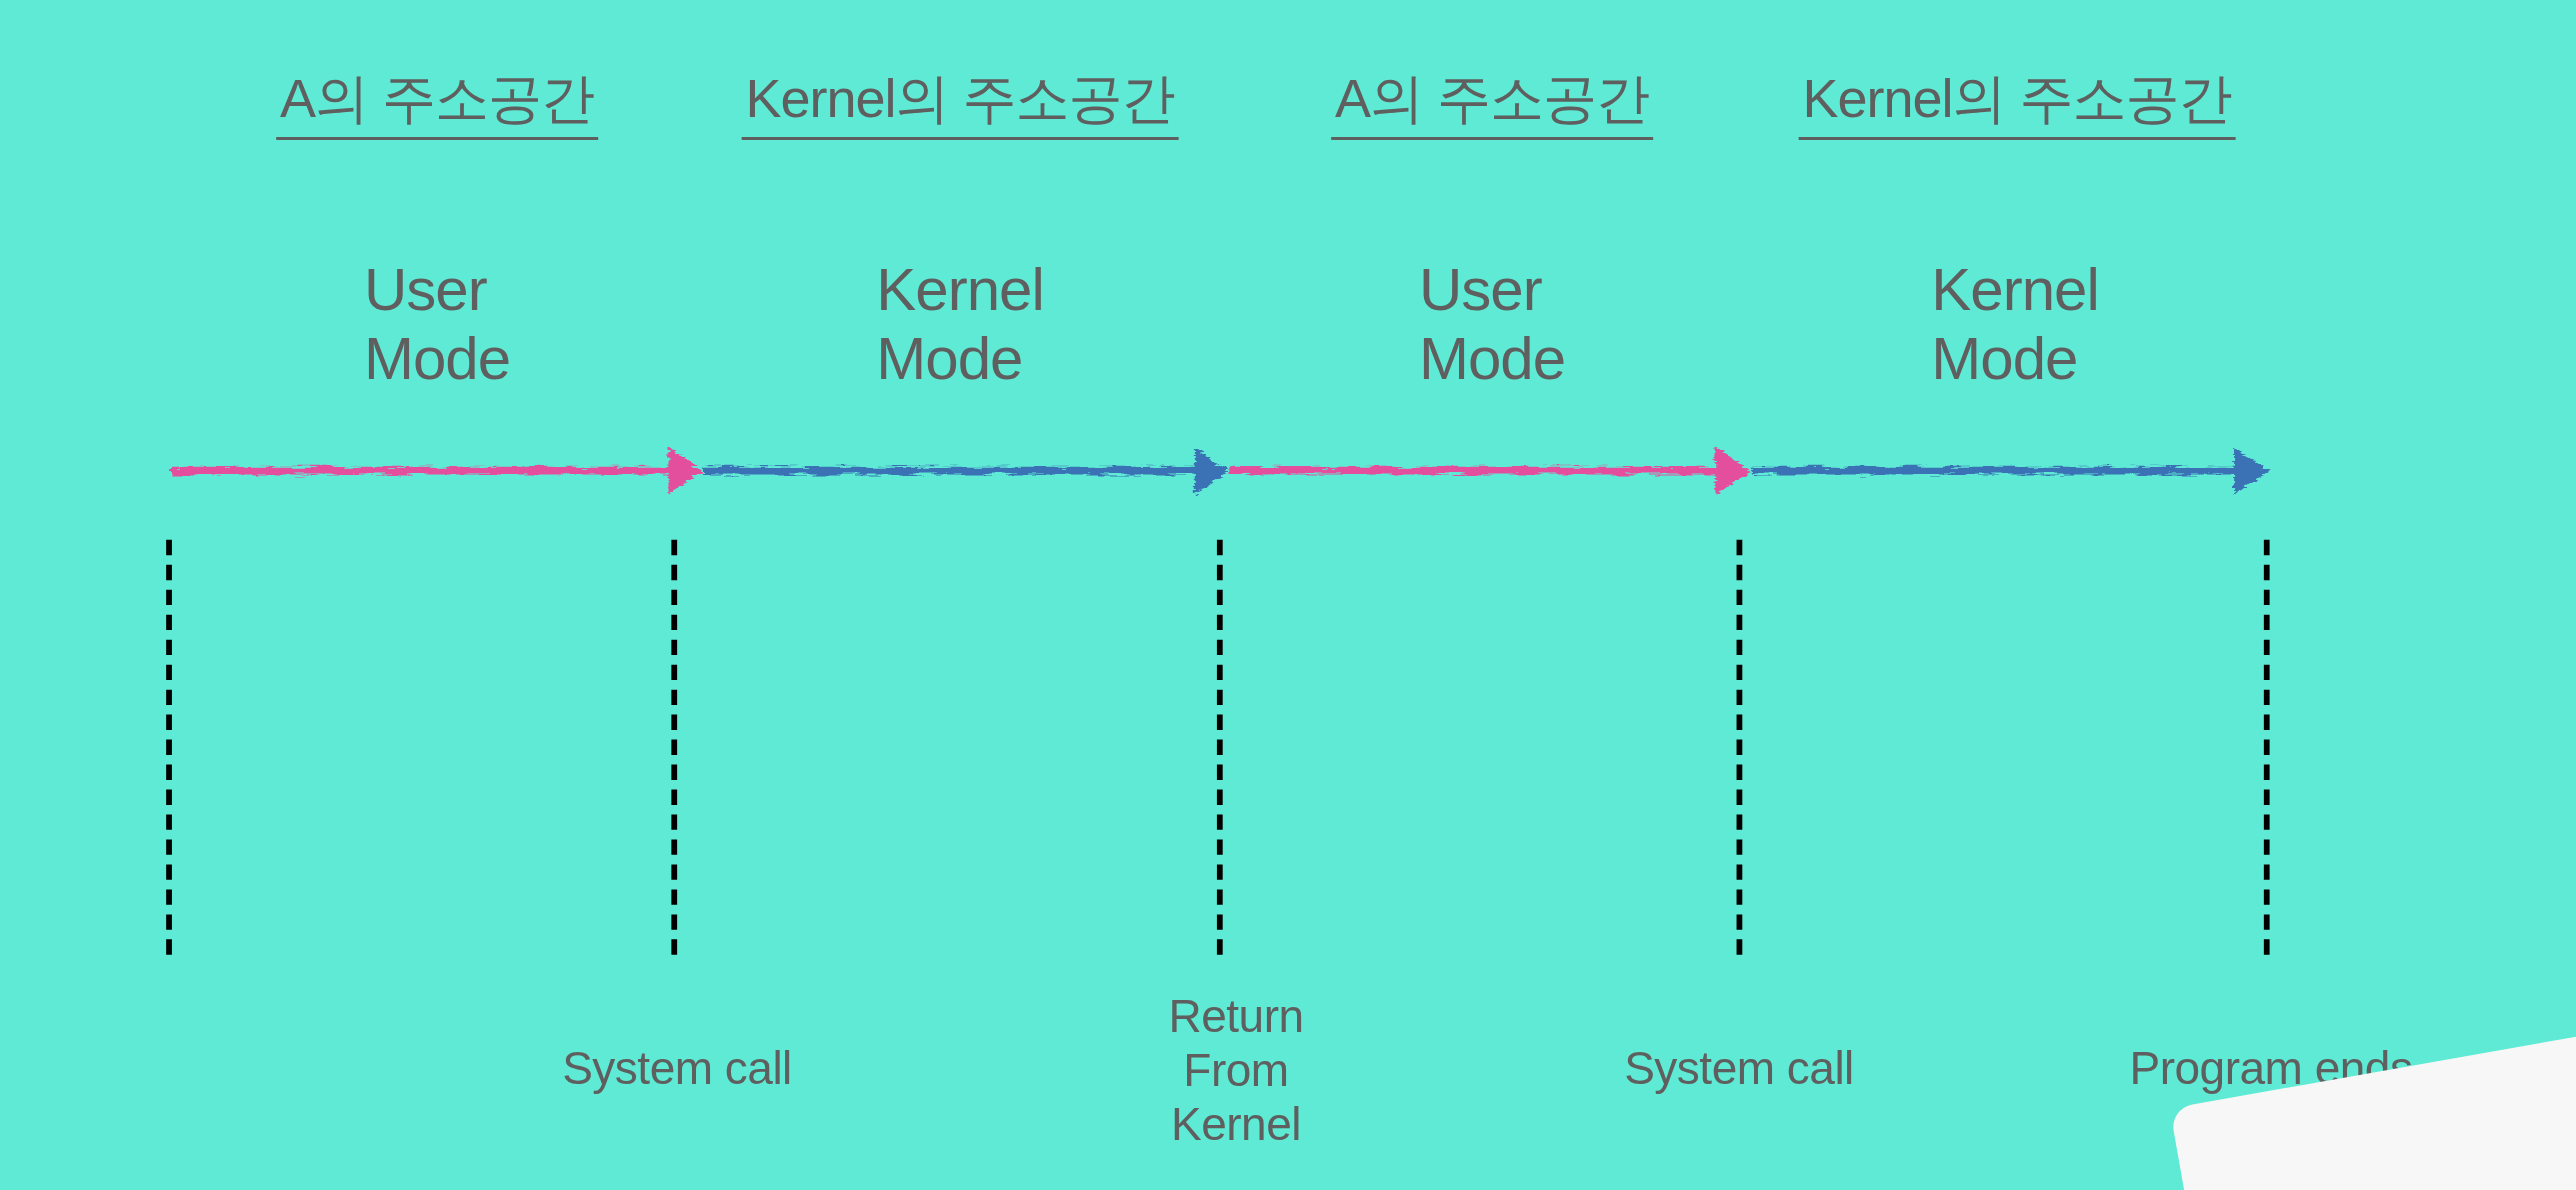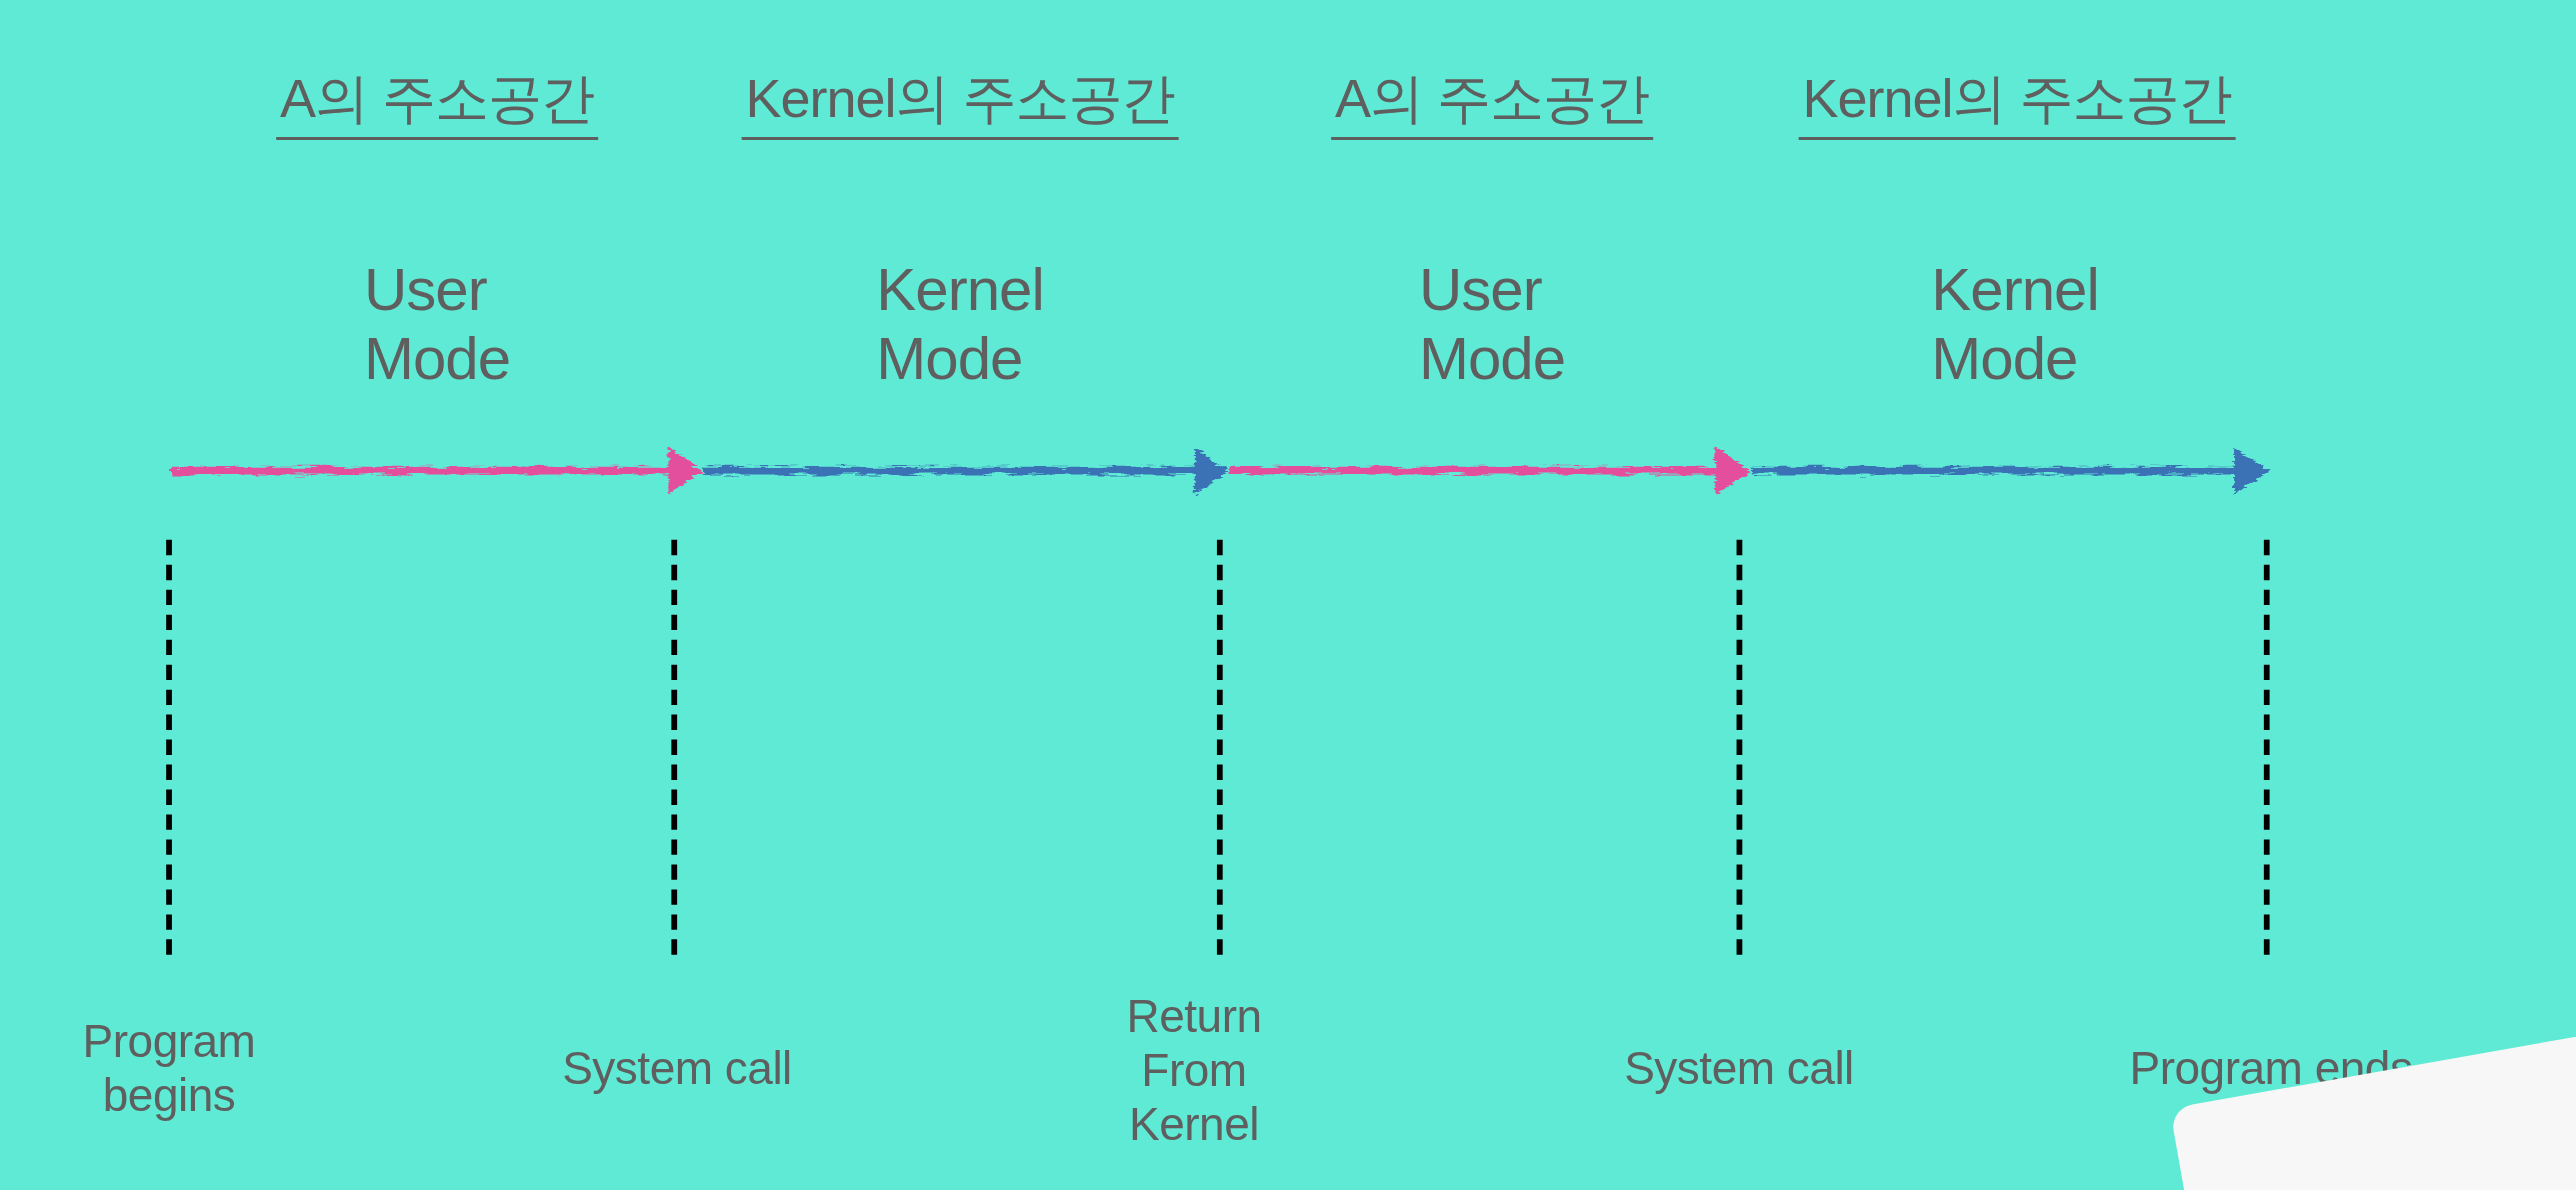--- a/index.html
+++ b/index.html
@@ -118,24 +118,22 @@
 
     <g>
       <line class="boundary" x1="176" y1="562" x2="176" y2="1004"></line>
       <line class="boundary" x1="702" y1="562" x2="702" y2="1004"></line>
       <line class="boundary" x1="1270" y1="562" x2="1270" y2="1004"></line>
       <line class="boundary" x1="1811" y1="562" x2="1811" y2="1004"></line>
       <line class="boundary" x1="2360" y1="562" x2="2360" y2="1004"></line>
     </g>
   </svg>
 
-  <div class="event" style="left:169px;  top:1068px">Program
-begins</div>
   <div class="event" style="left:677px;  top:1068px">System call</div>
-  <div class="event" style="left:1194px; top:1070px">Return
+  <div class="event" style="left:1236px; top:1070px">Return
 From
 Kernel</div>
   <div class="event" style="left:1739px; top:1068px">System call</div>
   <div class="event" style="left:2271px; top:1068px">Program ends</div>
 
   <div class="smudge"></div>
 </div>
 
 
 </body></html>

